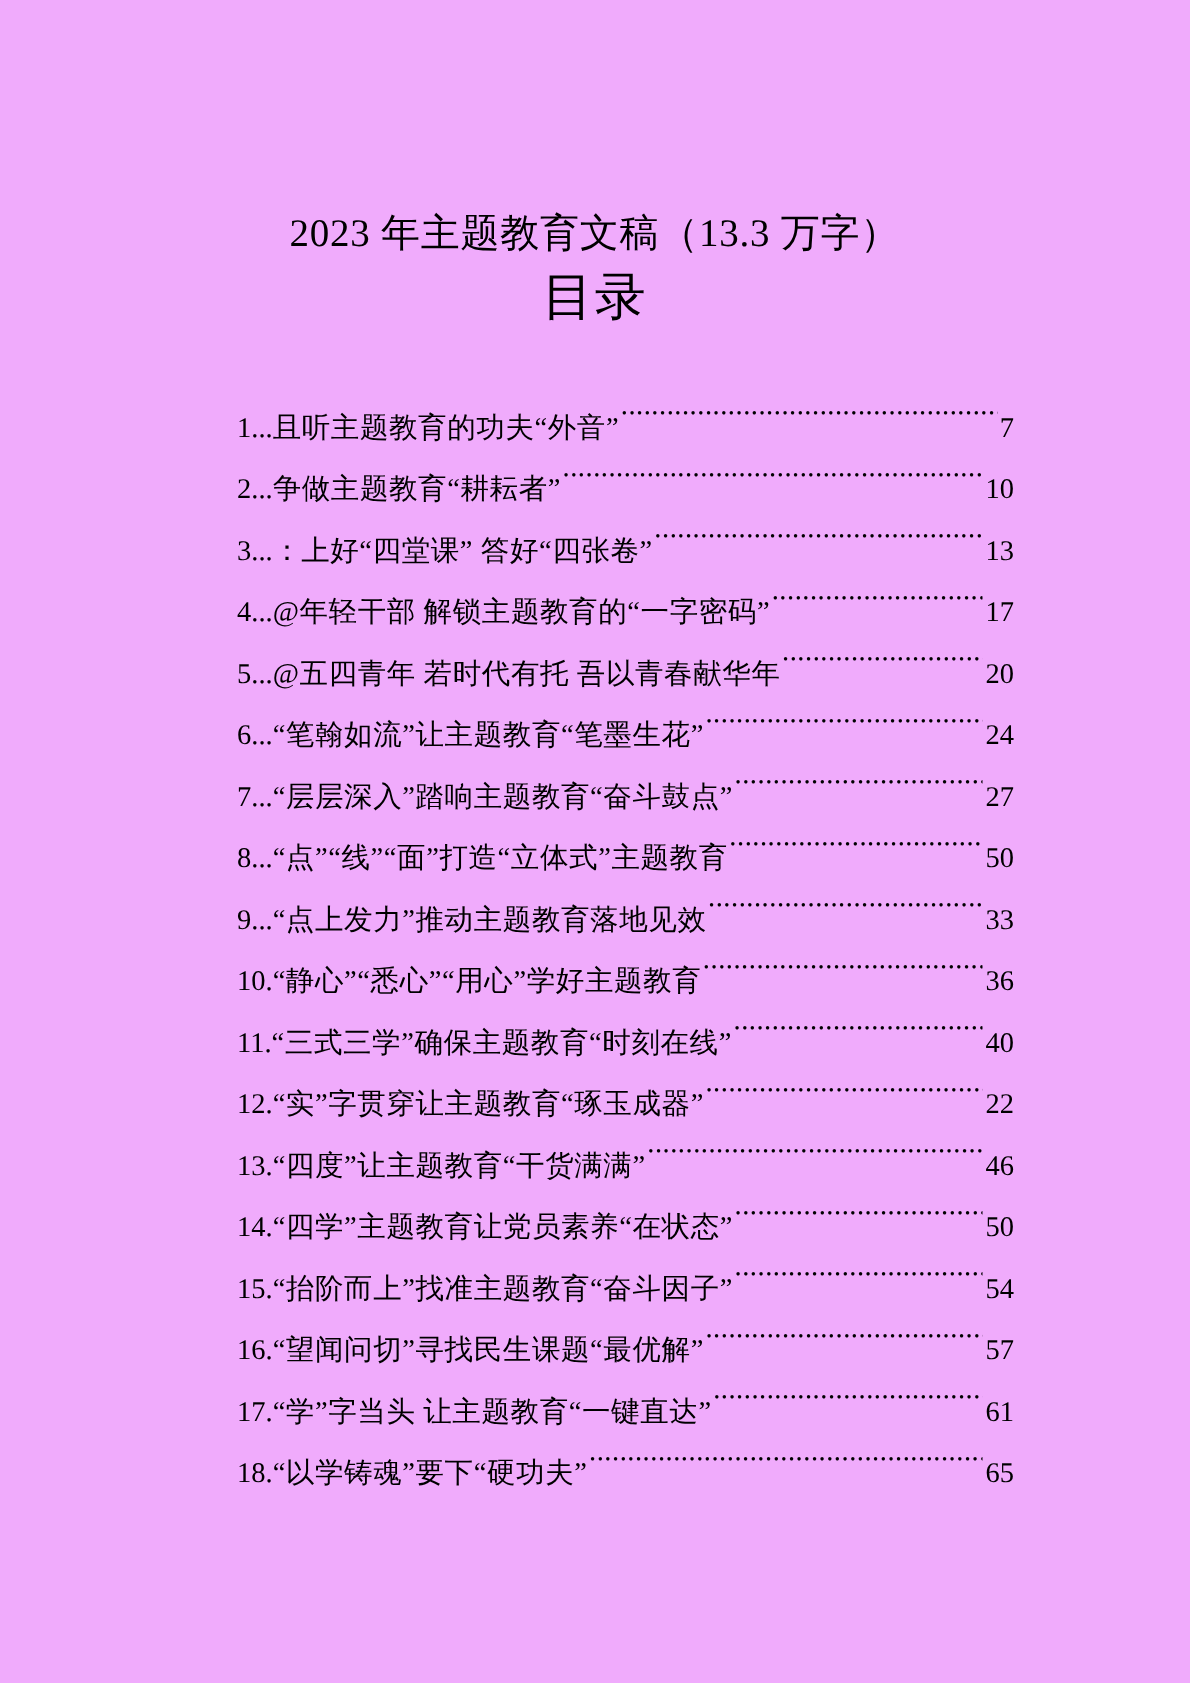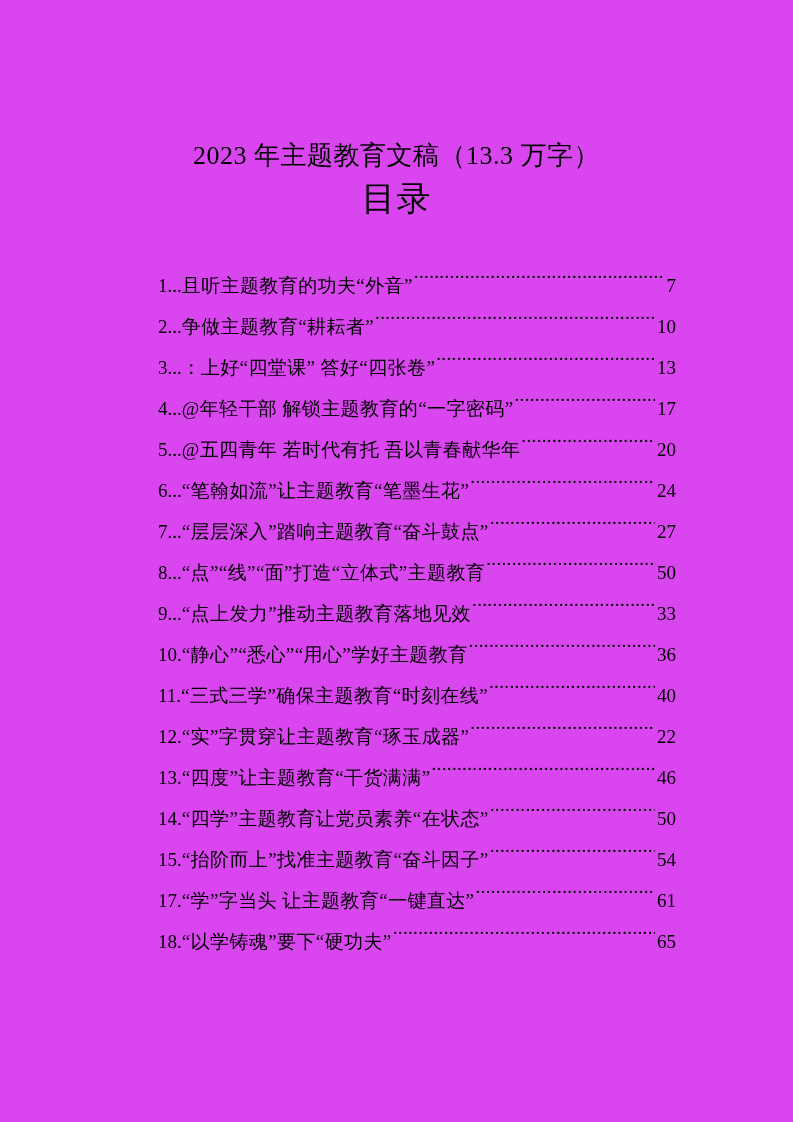--- a/index.html
+++ b/index.html
@@ -14,21 +14,21 @@
     position: relative;
     overflow: hidden;
     font-family: "Liberation Serif", "DejaVu Serif", serif;
     color: #000000;
     -webkit-font-smoothing: antialiased;
   }
 
   .page {
     position: absolute;
     inset: 0;
-    background: #d946ef;
+    background: #f0abfc;
   }
 
   
   .title-block {
     position: absolute;
     left: 0;
     right: 0;
     top: 136px;
     text-align: center;
   }
@@ -191,20 +191,26 @@
         <span class="toc-leader"></span>
         <span class="toc-page">50</span>
       </div>
       <div class="toc-entry">
         <span class="toc-num">15.</span>
         <span class="toc-text">“抬阶而上”找准主题教育“奋斗因子”</span>
         <span class="toc-leader"></span>
         <span class="toc-page">54</span>
       </div>
       <div class="toc-entry">
+        <span class="toc-num">16.</span>
+        <span class="toc-text">“望闻问切”寻找民生课题“最优解”</span>
+        <span class="toc-leader"></span>
+        <span class="toc-page">57</span>
+      </div>
+      <div class="toc-entry">
         <span class="toc-num">17.</span>
         <span class="toc-text">“学”字当头 让主题教育“一键直达”</span>
         <span class="toc-leader"></span>
         <span class="toc-page">61</span>
       </div>
       <div class="toc-entry">
         <span class="toc-num">18.</span>
         <span class="toc-text">“以学铸魂”要下“硬功夫”</span>
         <span class="toc-leader"></span>
         <span class="toc-page">65</span>

